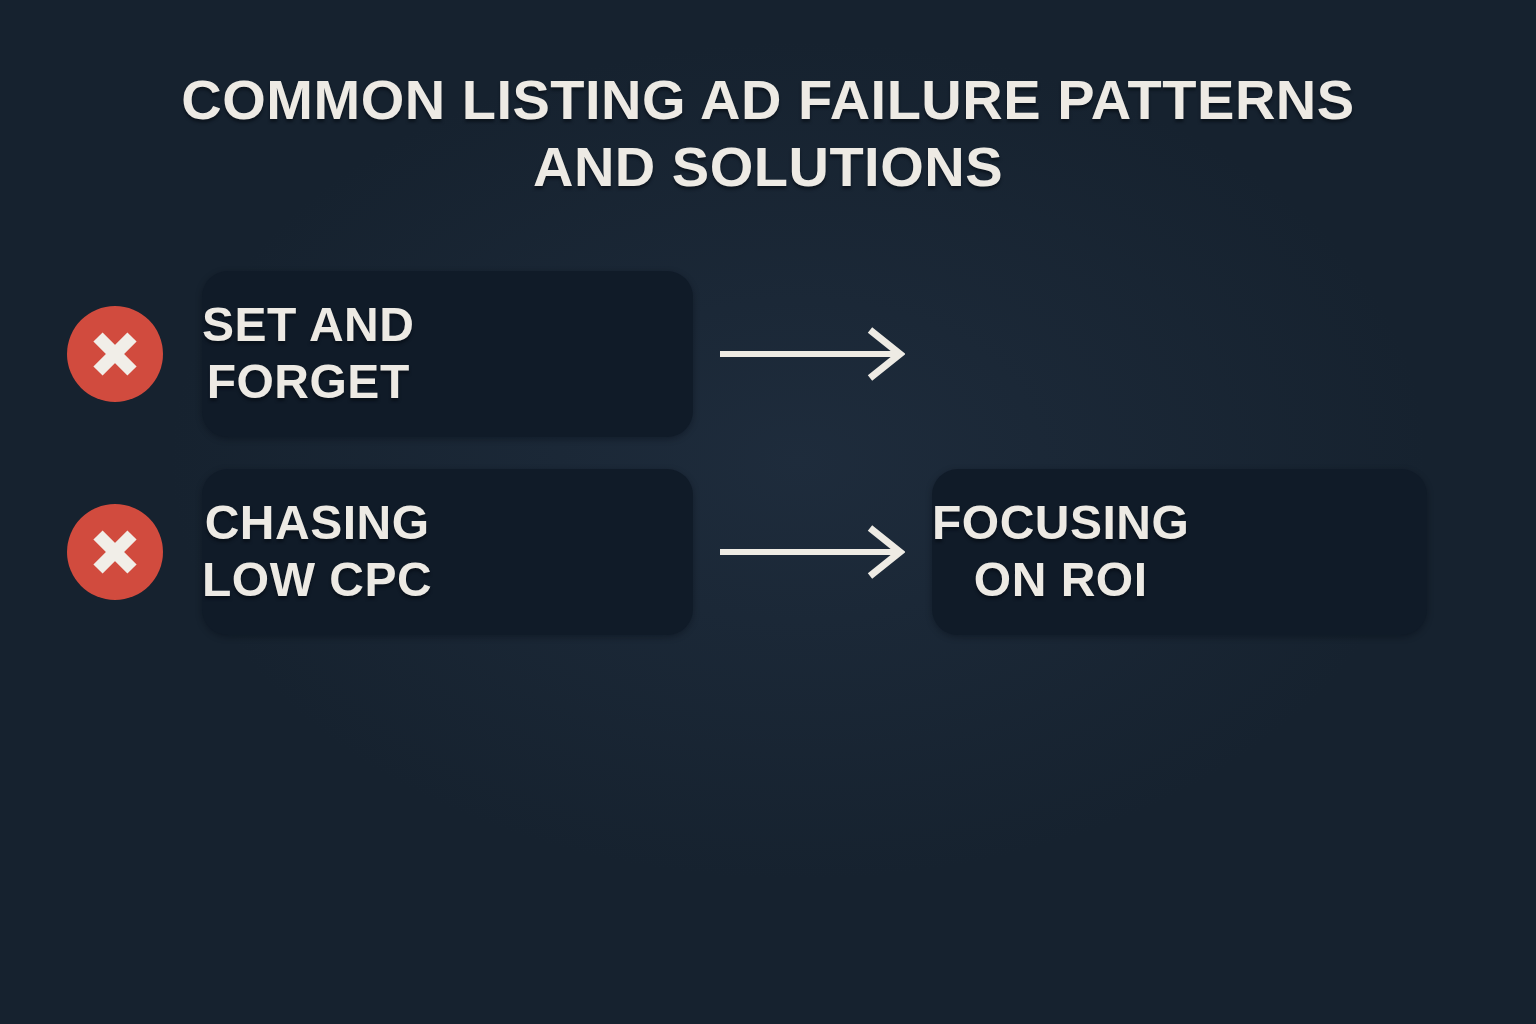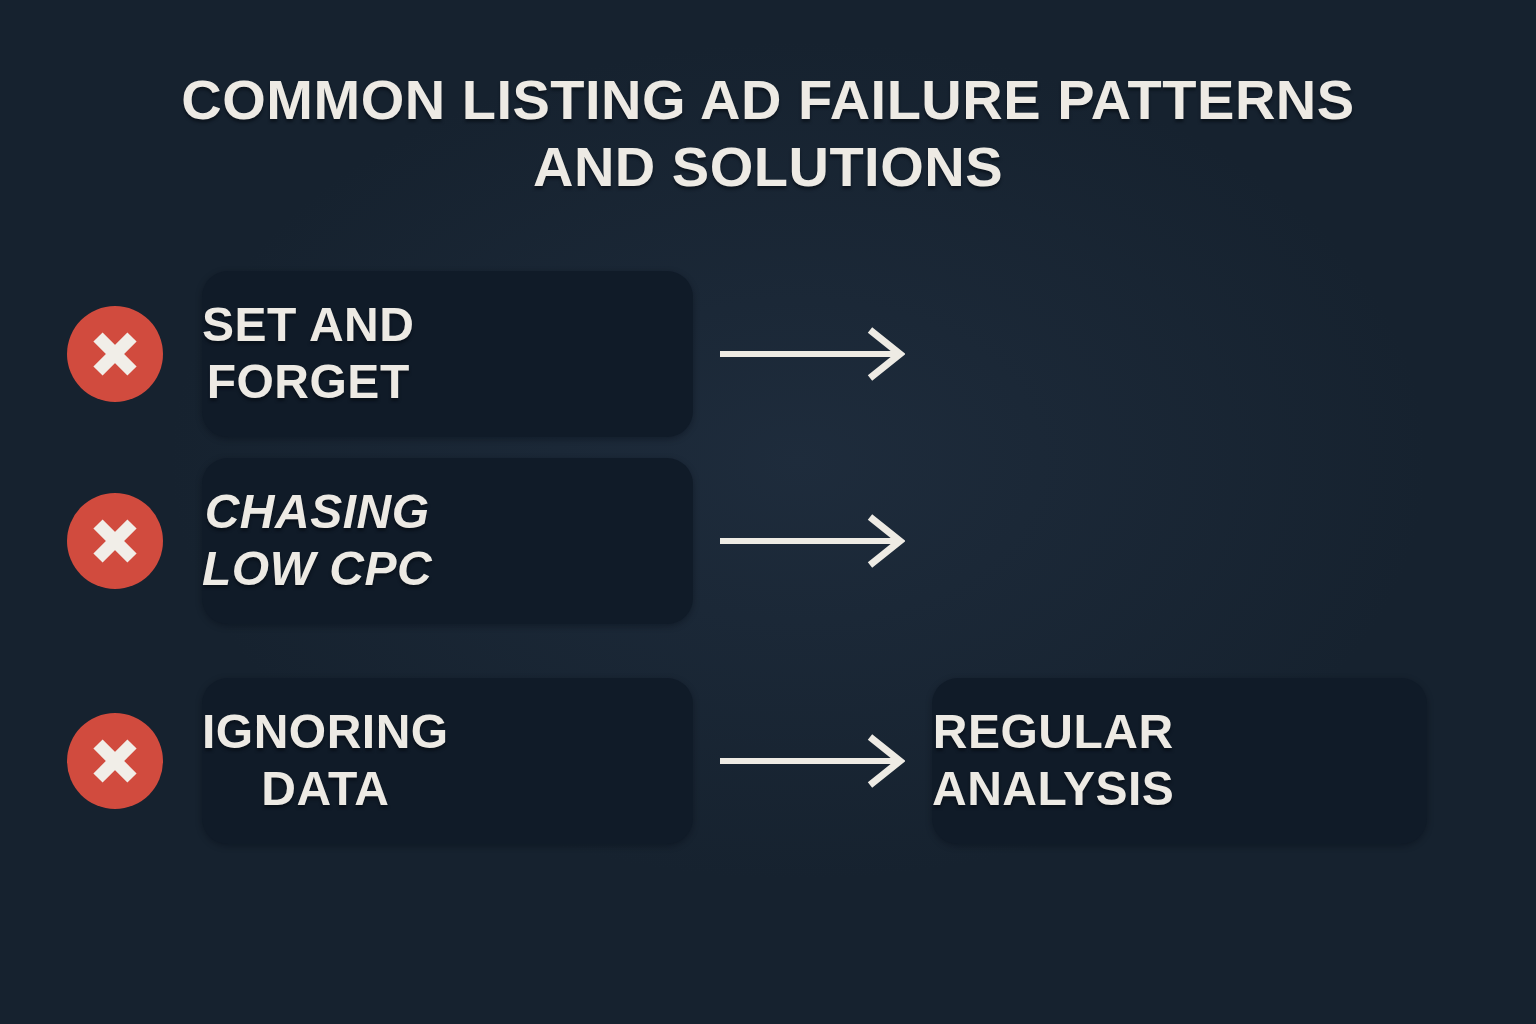--- a/index.html
+++ b/index.html
@@ -37,21 +37,21 @@
     text-shadow: 0 3px 3px rgba(4, 9, 16, 0.55);
   }
 
   .row {
     position: absolute;
     left: 0;
     width: 1536px;
     height: 166px;
   }
   .row-1 { top: 271px; }
-  .row-2 { top: 458px; font-style: italic; }
+  .row-2 { top: 469px; }
   .row-3 { top: 678px; }
 
   .x-circle {
     position: absolute;
     left: 67px;
     top: 35px;
     width: 96px;
     height: 96px;
   }
 
@@ -119,35 +119,20 @@
       <line x1="65" y1="31" x2="31" y2="65" stroke="#f1eee8" stroke-width="13"></line>
     </svg>
     <div class="card card-problem">
       <span class="card-label">CHASING
 LOW CPC</span>
     </div>
     <svg class="arrow" viewBox="0 0 186 56">
       <line x1="1" y1="28" x2="181" y2="28" stroke="#eeebe4" stroke-width="6"></line>
       <polyline points="151,4 181,28 151,52" fill="none" stroke="#eeebe4" stroke-width="7"></polyline>
     </svg>
+    <div class="card card-solution">
+      <span class="card-label">FOCUSING
+ON ROI</span>
+    </div>
   </div>
 
-  <div class="row row-3">
-    <svg class="x-circle" viewBox="0 0 96 96">
-      <circle cx="48" cy="48" r="48" fill="#d14b3e"></circle>
-      <line x1="31" y1="31" x2="65" y2="65" stroke="#f1eee8" stroke-width="13"></line>
-      <line x1="65" y1="31" x2="31" y2="65" stroke="#f1eee8" stroke-width="13"></line>
-    </svg>
-    <div class="card card-problem">
-      <span class="card-label">IGNORING
-DATA</span>
-    </div>
-    <svg class="arrow" viewBox="0 0 186 56">
-      <line x1="1" y1="28" x2="181" y2="28" stroke="#eeebe4" stroke-width="6"></line>
-      <polyline points="151,4 181,28 151,52" fill="none" stroke="#eeebe4" stroke-width="7"></polyline>
-    </svg>
-    <div class="card card-solution">
-      <span class="card-label">REGULAR
-ANALYSIS</span>
-    </div>
-  </div>
 
 </div>
 
 </body></html>

